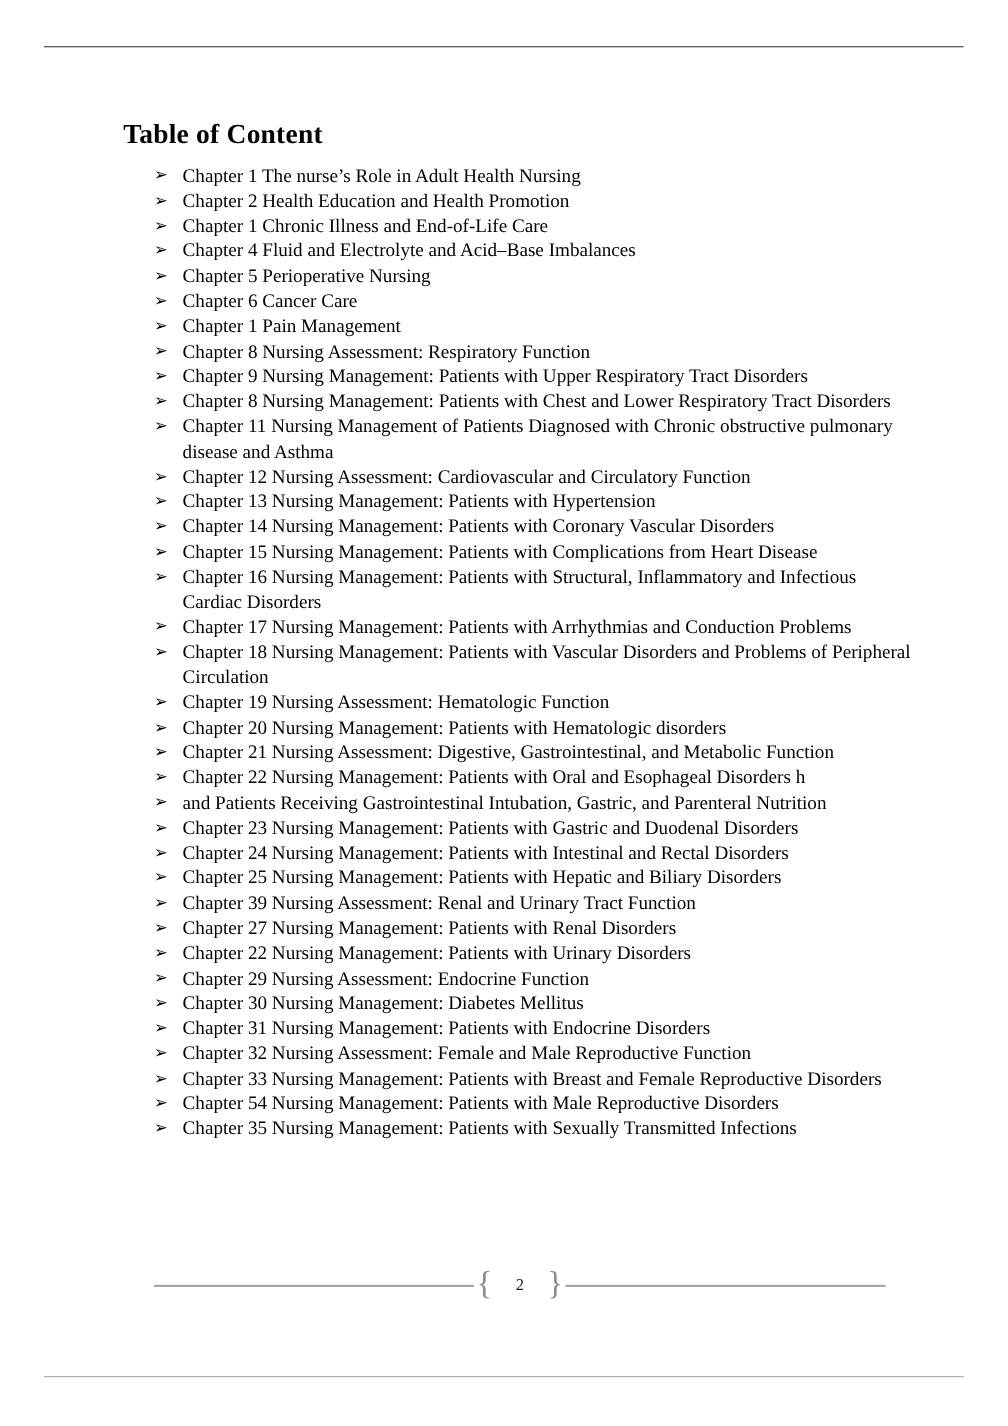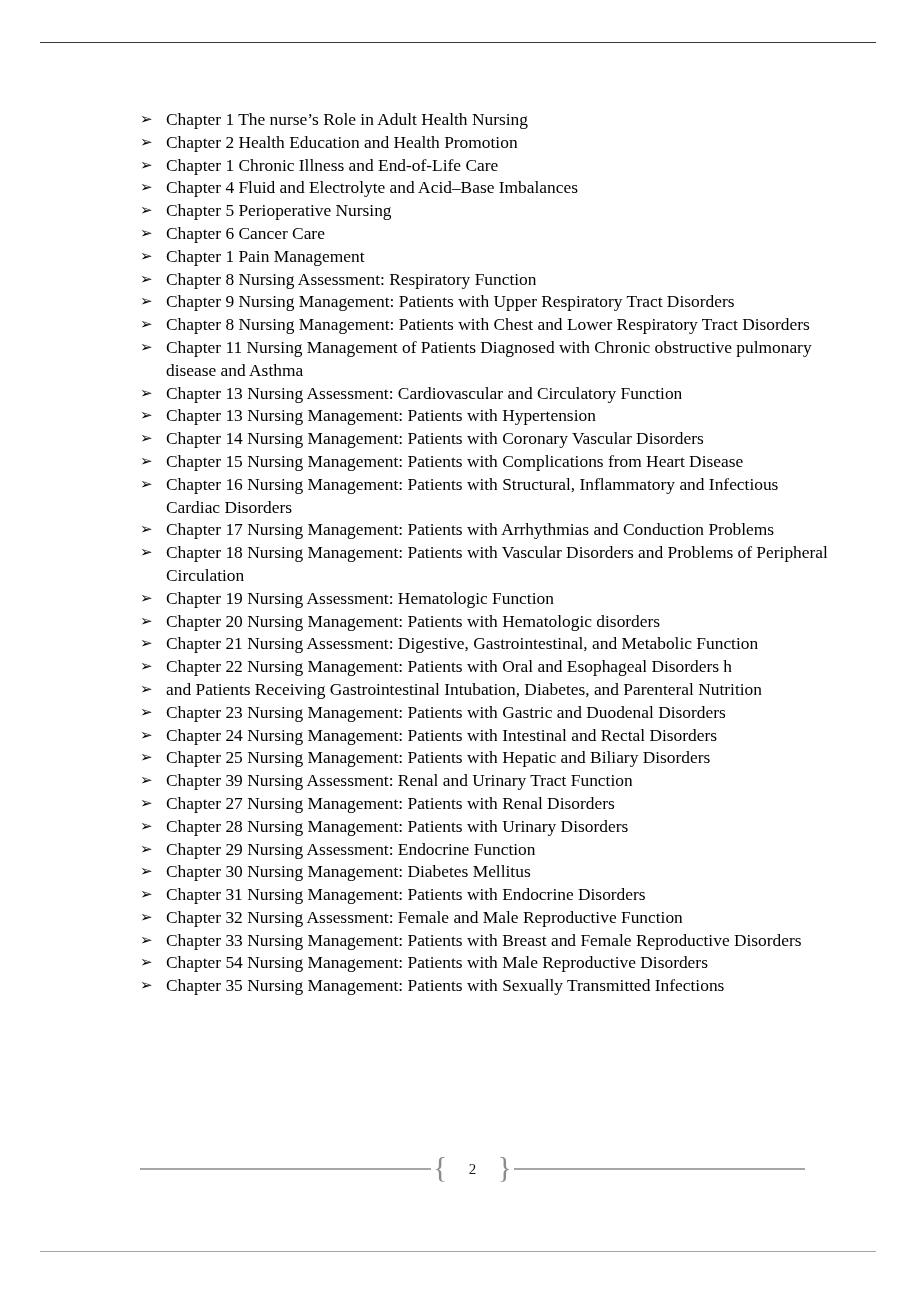--- a/index.html
+++ b/index.html
@@ -120,20 +120,21 @@
   }
 </style>
 </head>
 <body>
 
 <div class="page">
 
   <div class="header-rule"></div>
 
   <div class="content">
+    <h1 class="doc-title">Table of Content</h1>
 
     <ul class="toc-list">
 
     <li class="toc-item">
           <span class="toc-bullet">➢</span>
           <span class="toc-text">Chapter 1 The nurse’s Role in Adult Health Nursing</span>
         </li>
         <li class="toc-item">
           <span class="toc-bullet">➢</span>
           <span class="toc-text">Chapter 2 Health Education and Health Promotion</span>
@@ -169,21 +170,21 @@
         <li class="toc-item">
           <span class="toc-bullet">➢</span>
           <span class="toc-text">Chapter 8 Nursing Management: Patients with Chest and Lower Respiratory Tract Disorders</span>
         </li>
         <li class="toc-item">
           <span class="toc-bullet">➢</span>
           <span class="toc-text">Chapter 11 Nursing Management of Patients Diagnosed with Chronic obstructive pulmonary disease and Asthma</span>
         </li>
         <li class="toc-item">
           <span class="toc-bullet">➢</span>
-          <span class="toc-text">Chapter 13 Nursing Assessment: Cardiovascular and Circulatory Function</span>
+          <span class="toc-text">Chapter 12 Nursing Assessment: Cardiovascular and Circulatory Function</span>
         </li>
         <li class="toc-item">
           <span class="toc-bullet">➢</span>
           <span class="toc-text">Chapter 13 Nursing Management: Patients with Hypertension</span>
         </li>
         <li class="toc-item">
           <span class="toc-bullet">➢</span>
           <span class="toc-text">Chapter 14 Nursing Management: Patients with Coronary Vascular Disorders</span>
         </li>
         <li class="toc-item">
@@ -213,21 +214,21 @@
         <li class="toc-item">
           <span class="toc-bullet">➢</span>
           <span class="toc-text">Chapter 21 Nursing Assessment: Digestive, Gastrointestinal, and Metabolic Function</span>
         </li>
         <li class="toc-item">
           <span class="toc-bullet">➢</span>
           <span class="toc-text">Chapter 22 Nursing Management: Patients with Oral and Esophageal Disorders h</span>
         </li>
         <li class="toc-item">
           <span class="toc-bullet">➢</span>
-          <span class="toc-text">and Patients Receiving Gastrointestinal Intubation, Diabetes, and Parenteral Nutrition</span>
+          <span class="toc-text">and Patients Receiving Gastrointestinal Intubation, Gastric, and Parenteral Nutrition</span>
         </li>
         <li class="toc-item">
           <span class="toc-bullet">➢</span>
           <span class="toc-text">Chapter 23 Nursing Management: Patients with Gastric and Duodenal Disorders</span>
         </li>
         <li class="toc-item">
           <span class="toc-bullet">➢</span>
           <span class="toc-text">Chapter 24 Nursing Management: Patients with Intestinal and Rectal Disorders</span>
         </li>
         <li class="toc-item">
@@ -237,21 +238,21 @@
         <li class="toc-item">
           <span class="toc-bullet">➢</span>
           <span class="toc-text">Chapter 39 Nursing Assessment: Renal and Urinary Tract Function</span>
         </li>
         <li class="toc-item">
           <span class="toc-bullet">➢</span>
           <span class="toc-text">Chapter 27 Nursing Management: Patients with Renal Disorders</span>
         </li>
         <li class="toc-item">
           <span class="toc-bullet">➢</span>
-          <span class="toc-text">Chapter 28 Nursing Management: Patients with Urinary Disorders</span>
+          <span class="toc-text">Chapter 22 Nursing Management: Patients with Urinary Disorders</span>
         </li>
         <li class="toc-item">
           <span class="toc-bullet">➢</span>
           <span class="toc-text">Chapter 29 Nursing Assessment: Endocrine Function</span>
         </li>
         <li class="toc-item">
           <span class="toc-bullet">➢</span>
           <span class="toc-text">Chapter 30 Nursing Management: Diabetes Mellitus</span>
         </li>
         <li class="toc-item">

